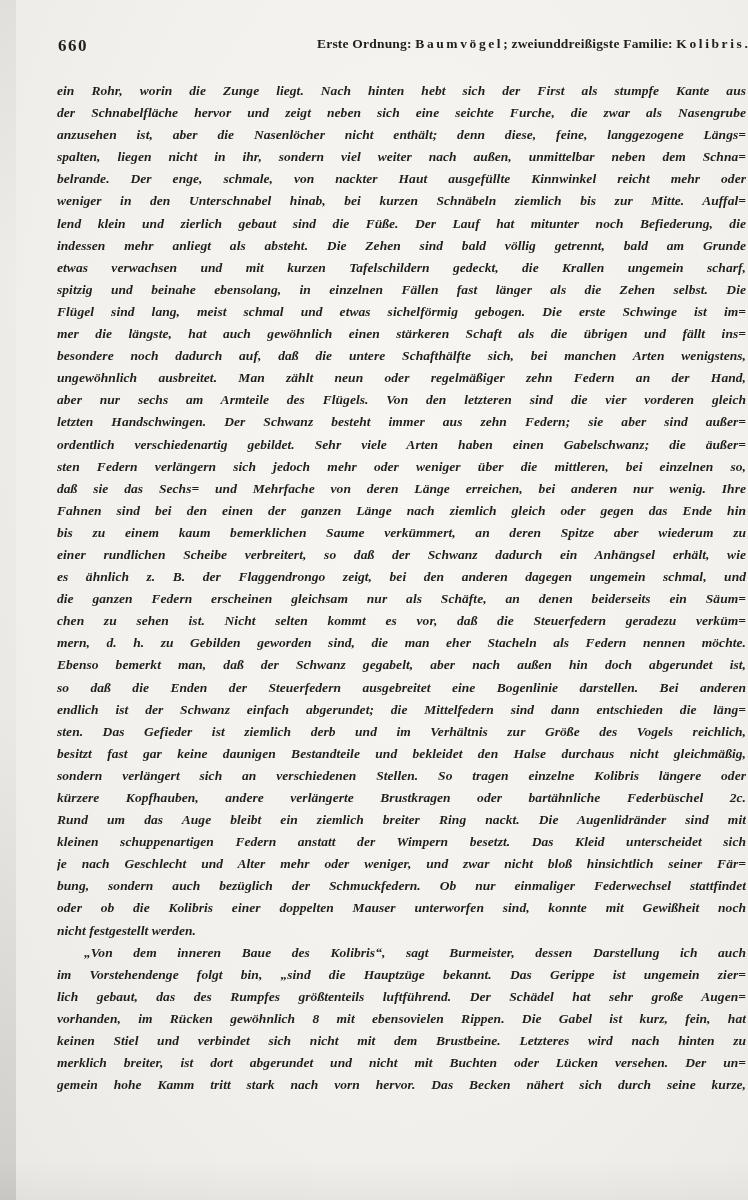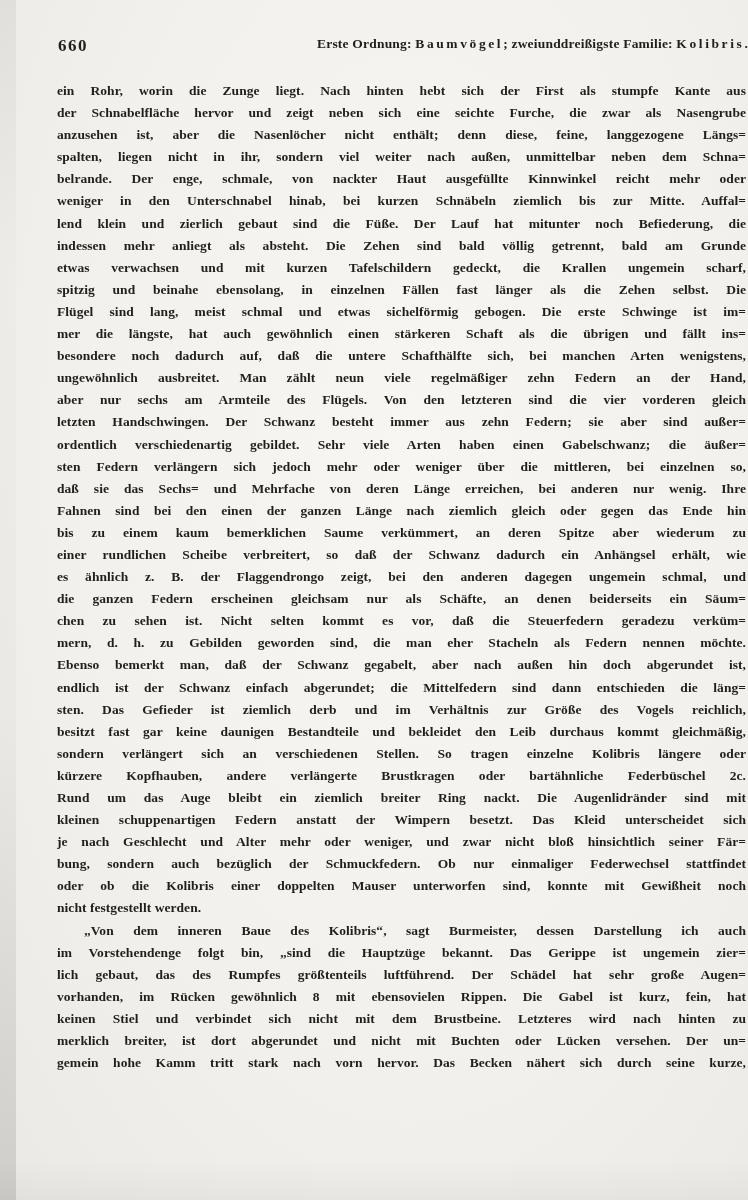--- a/index.html
+++ b/index.html
@@ -36,21 +36,21 @@
     text-align: right; font-size: 13.5px; letter-spacing: 0.2px;
   }
   .sperr { letter-spacing: 2.6px; }
   .text-block {
     position: absolute; top: 80px; left: 57px; width: 689px;
     font-size: 13.5px; line-height: 22.1px;
     letter-spacing: 0.05px;
   }
   .line {
     height: 22.1px; overflow: hidden;
-    text-align: justify; text-align-last: justify;
+    text-align: justify; text-align-last: justify; font-style: italic;
   }
   .line.indent { text-indent: 27px; }
   .line.endline { text-align-last: left; }
 </style>
 </head>
 <body>
 
 <div class="page">
   <div class="header">
     <span class="pagenum">660</span>
@@ -64,37 +64,38 @@
       <div class="line">spalten, liegen nicht in ihr, sondern viel weiter nach außen, unmittelbar neben dem Schna=</div>
       <div class="line">belrande.  Der enge, schmale, von nackter Haut ausgefüllte Kinnwinkel reicht mehr oder</div>
       <div class="line">weniger in den Unterschnabel hinab, bei kurzen Schnäbeln ziemlich bis zur Mitte.  Auffal=</div>
       <div class="line">lend klein und zierlich gebaut sind die Füße.  Der Lauf hat mitunter noch Befiederung, die</div>
       <div class="line">indessen mehr anliegt als absteht.  Die Zehen sind bald völlig getrennt, bald am Grunde</div>
       <div class="line">etwas verwachsen und mit kurzen Tafelschildern gedeckt, die Krallen ungemein scharf,</div>
       <div class="line">spitzig und beinahe ebensolang, in einzelnen Fällen fast länger als die Zehen selbst.  Die</div>
       <div class="line">Flügel sind lang, meist schmal und etwas sichelförmig gebogen.  Die erste Schwinge ist im=</div>
       <div class="line">mer die längste, hat auch gewöhnlich einen stärkeren Schaft als die übrigen und fällt ins=</div>
       <div class="line">besondere noch dadurch auf, daß die untere Schafthälfte sich, bei manchen Arten wenigstens,</div>
-      <div class="line">ungewöhnlich ausbreitet.  Man zählt neun viele regelmäßiger zehn Federn an der Hand,</div>
+      <div class="line">ungewöhnlich ausbreitet.  Man zählt neun oder regelmäßiger zehn Federn an der Hand,</div>
       <div class="line">aber nur sechs am Armteile des Flügels.  Von den letzteren sind die vier vorderen gleich</div>
       <div class="line">letzten Handschwingen.  Der Schwanz besteht immer aus zehn Federn; sie aber sind außer=</div>
       <div class="line">ordentlich verschiedenartig gebildet.  Sehr viele Arten haben einen Gabelschwanz; die äußer=</div>
       <div class="line">sten Federn verlängern sich jedoch mehr oder weniger über die mittleren, bei einzelnen so,</div>
       <div class="line">daß sie das Sechs= und Mehrfache von deren Länge erreichen, bei anderen nur wenig.  Ihre</div>
       <div class="line">Fahnen sind bei den einen der ganzen Länge nach ziemlich gleich oder gegen das Ende hin</div>
       <div class="line">bis zu einem kaum bemerklichen Saume verkümmert, an deren Spitze aber wiederum zu</div>
       <div class="line">einer rundlichen Scheibe verbreitert, so daß der Schwanz dadurch ein Anhängsel erhält, wie</div>
       <div class="line">es ähnlich z. B. der Flaggendrongo zeigt, bei den anderen dagegen ungemein schmal, und</div>
       <div class="line">die ganzen Federn erscheinen gleichsam nur als Schäfte, an denen beiderseits ein Säum=</div>
       <div class="line">chen zu sehen ist.  Nicht selten kommt es vor, daß die Steuerfedern geradezu verküm=</div>
       <div class="line">mern, d. h. zu Gebilden geworden sind, die man eher Stacheln als Federn nennen möchte.</div>
       <div class="line">Ebenso bemerkt man, daß der Schwanz gegabelt, aber nach außen hin doch abgerundet ist,</div>
+      <div class="line">so daß die Enden der Steuerfedern ausgebreitet eine Bogenlinie darstellen.  Bei anderen</div>
       <div class="line">endlich ist der Schwanz einfach abgerundet; die Mittelfedern sind dann entschieden die läng=</div>
       <div class="line">sten.  Das Gefieder ist ziemlich derb und im Verhältnis zur Größe des Vogels reichlich,</div>
-      <div class="line">besitzt fast gar keine daunigen Bestandteile und bekleidet den Leib durchaus kommt gleichmäßig,</div>
+      <div class="line">besitzt fast gar keine daunigen Bestandteile und bekleidet den Halse durchaus nicht gleichmäßig,</div>
       <div class="line">sondern verlängert sich an verschiedenen Stellen.  So tragen einzelne Kolibris längere oder</div>
       <div class="line">kürzere Kopfhauben, andere verlängerte Brustkragen oder bartähnliche Federbüschel 2c.</div>
       <div class="line">Rund um das Auge bleibt ein ziemlich breiter Ring nackt.  Die Augenlidränder sind mit</div>
       <div class="line">kleinen schuppenartigen Federn anstatt der Wimpern besetzt.  Das Kleid unterscheidet sich</div>
       <div class="line">je nach Geschlecht und Alter mehr oder weniger, und zwar nicht bloß hinsichtlich seiner Fär=</div>
       <div class="line">bung, sondern auch bezüglich der Schmuckfedern.  Ob nur einmaliger Federwechsel stattfindet</div>
       <div class="line">oder ob die Kolibris einer doppelten Mauser unterworfen sind, konnte mit Gewißheit noch</div>
       <div class="line endline">nicht festgestellt werden.</div>
       <div class="line indent">„Von dem inneren Baue des Kolibris“, sagt Burmeister, dessen Darstellung ich auch</div>
       <div class="line">im Vorstehendenge folgt bin, „sind die Hauptzüge bekannt.  Das Gerippe ist ungemein zier=</div>

